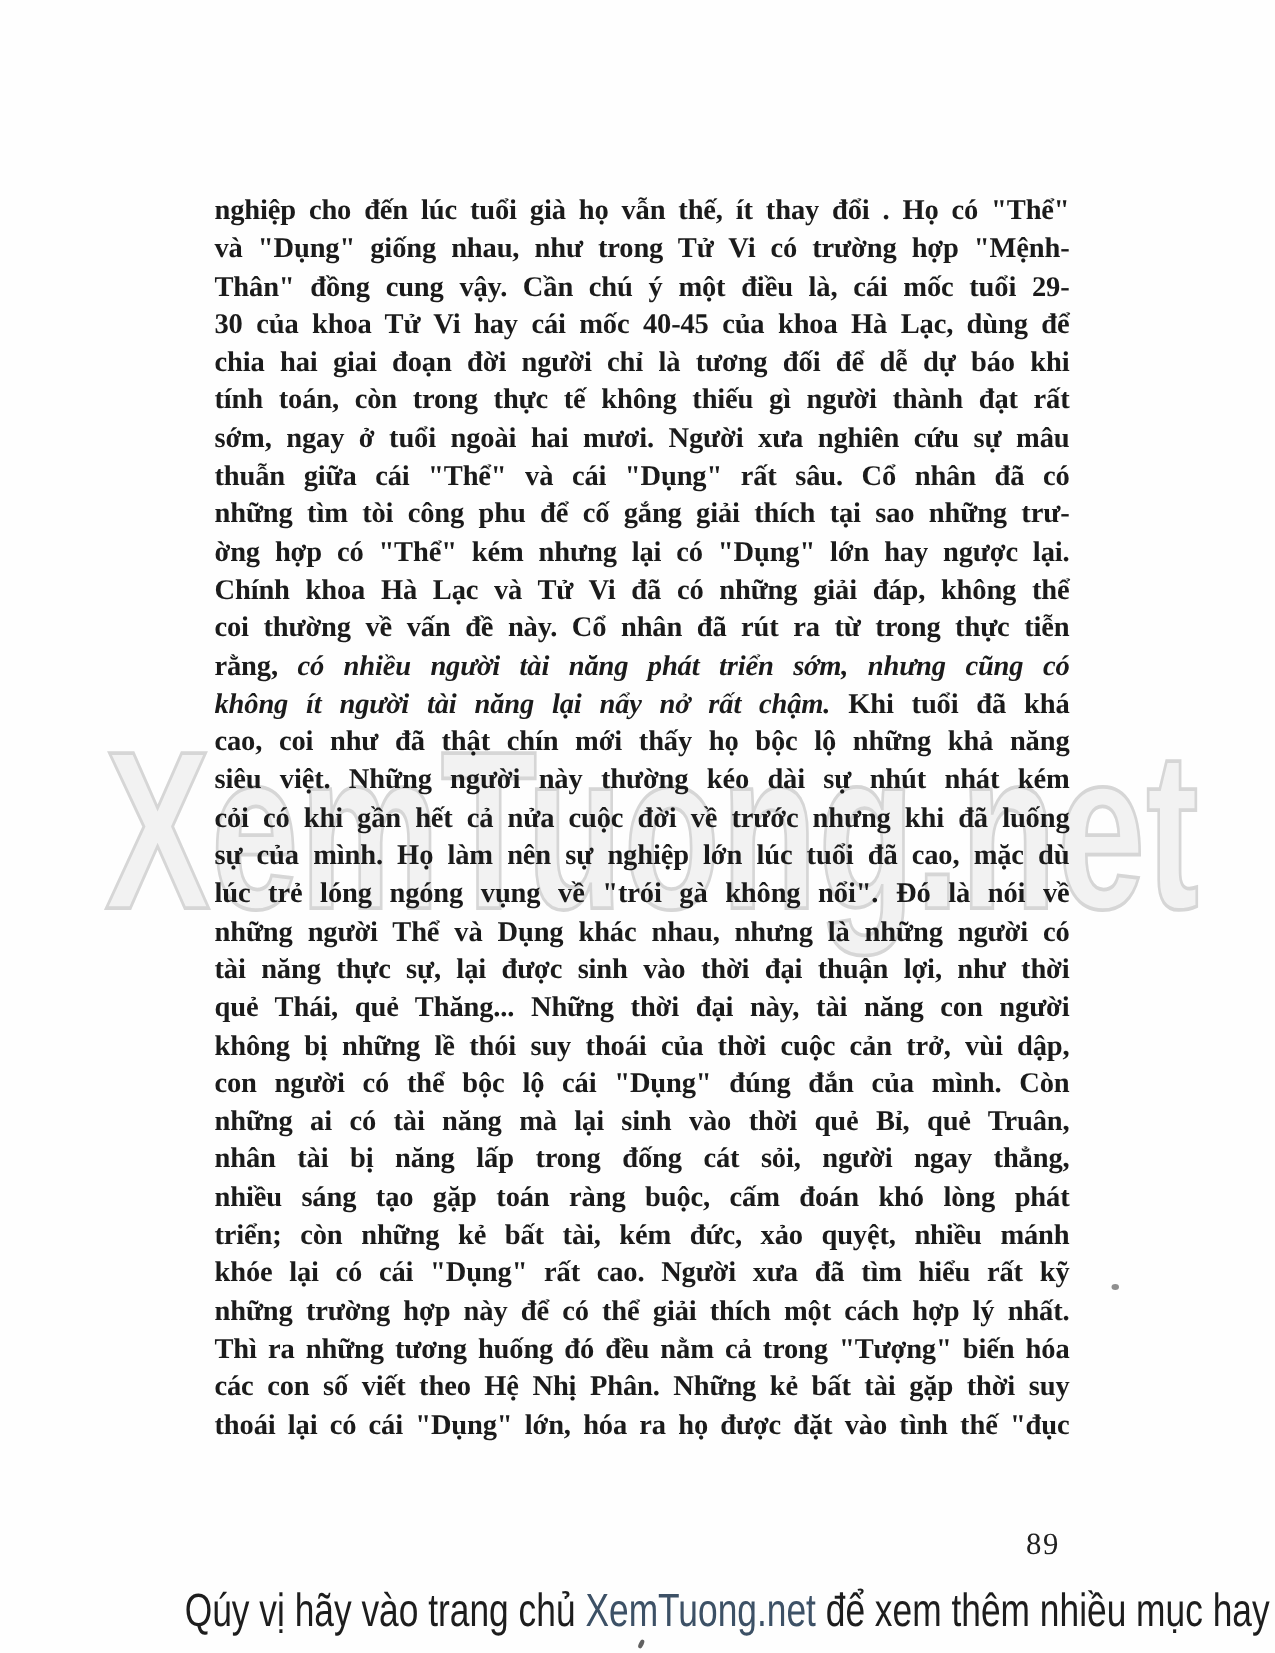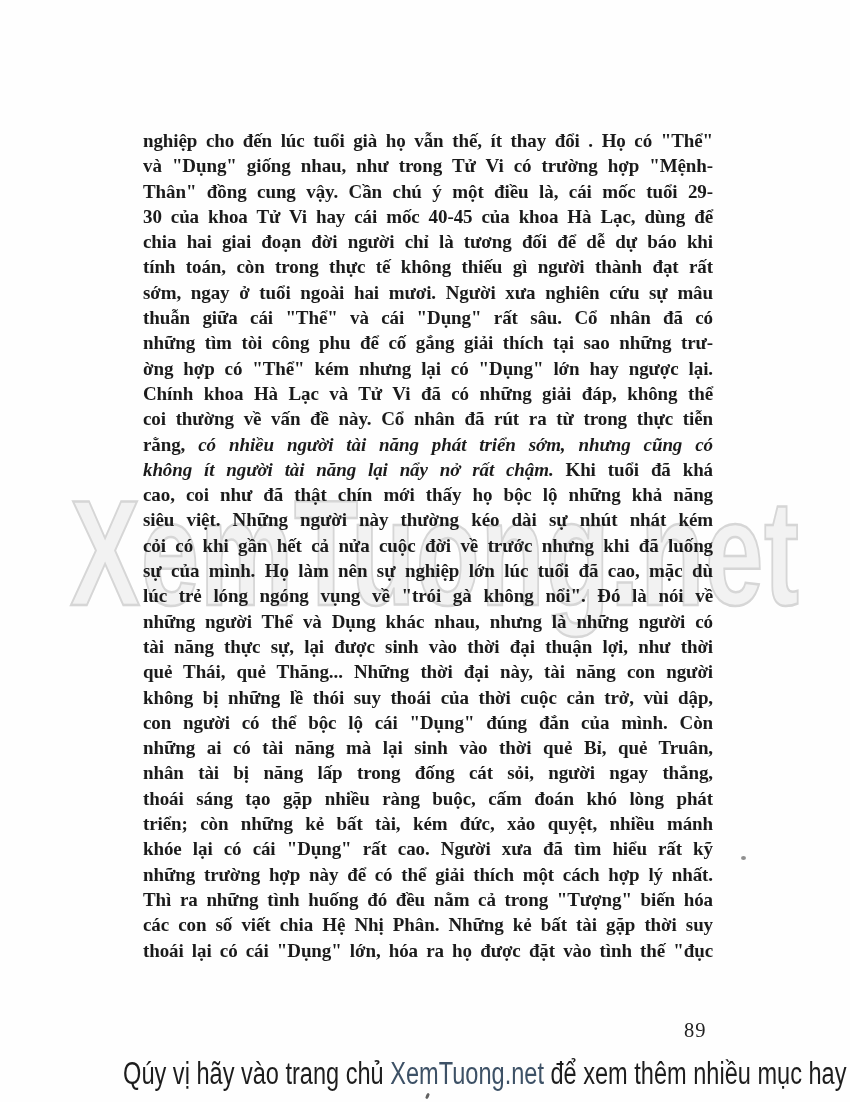--- a/index.html
+++ b/index.html
@@ -110,26 +110,26 @@
       <div class="line"><span>cỏi có khi gần hết cả nửa cuộc đời về trước nhưng khi đã luống</span></div>
       <div class="line"><span>sự của mình. Họ làm nên sự nghiệp lớn lúc tuổi đã cao, mặc dù</span></div>
       <div class="line"><span>lúc trẻ lóng ngóng vụng về "trói gà không nổi". Đó là nói về</span></div>
       <div class="line"><span>những người Thể và Dụng khác nhau, nhưng là những người có</span></div>
       <div class="line"><span>tài năng thực sự, lại được sinh vào thời đại thuận lợi, như thời</span></div>
       <div class="line"><span>quẻ Thái, quẻ Thăng... Những thời đại này, tài năng con người</span></div>
       <div class="line"><span>không bị những lề thói suy thoái của thời cuộc cản trở, vùi dập,</span></div>
       <div class="line"><span>con người có thể bộc lộ cái "Dụng" đúng đắn của mình. Còn</span></div>
       <div class="line"><span>những ai có tài năng mà lại sinh vào thời quẻ Bỉ, quẻ Truân,</span></div>
       <div class="line"><span>nhân tài bị năng lấp trong đống cát sỏi, người ngay thẳng,</span></div>
-      <div class="line"><span>thoái sáng tạo gặp nhiều ràng buộc, cấm đoán khó lòng phát</span></div>
+      <div class="line"><span>nhiều sáng tạo gặp toán ràng buộc, cấm đoán khó lòng phát</span></div>
       <div class="line"><span>triển; còn những kẻ bất tài, kém đức, xảo quyệt, nhiều mánh</span></div>
       <div class="line"><span>khóe lại có cái "Dụng" rất cao. Người xưa đã tìm hiểu rất kỹ</span></div>
       <div class="line"><span>những trường hợp này để có thể giải thích một cách hợp lý nhất.</span></div>
-      <div class="line"><span>Thì ra những tình huống đó đều nằm cả trong "Tượng" biến hóa</span></div>
-      <div class="line"><span>các con số viết chia Hệ Nhị Phân. Những kẻ bất tài gặp thời suy</span></div>
+      <div class="line"><span>Thì ra những tương huống đó đều nằm cả trong "Tượng" biến hóa</span></div>
+      <div class="line"><span>các con số viết theo Hệ Nhị Phân. Những kẻ bất tài gặp thời suy</span></div>
       <div class="line"><span>thoái lại có cái "Dụng" lớn, hóa ra họ được đặt vào tình thế "đục</span></div>
     </div>
 
   <div class="page-number">89</div>
 
   <div class="speck speck-1"></div>
   <div class="speck speck-2"></div>
 
   <div class="footer">
     <span class="footer-inner"><span>Qúy vị hãy vào trang chủ </span><span class="footer-link" style="color: rgb(61, 81, 102);">XemTuong.net</span><span> để xem thêm nhiều mục hay khác</span></span>

